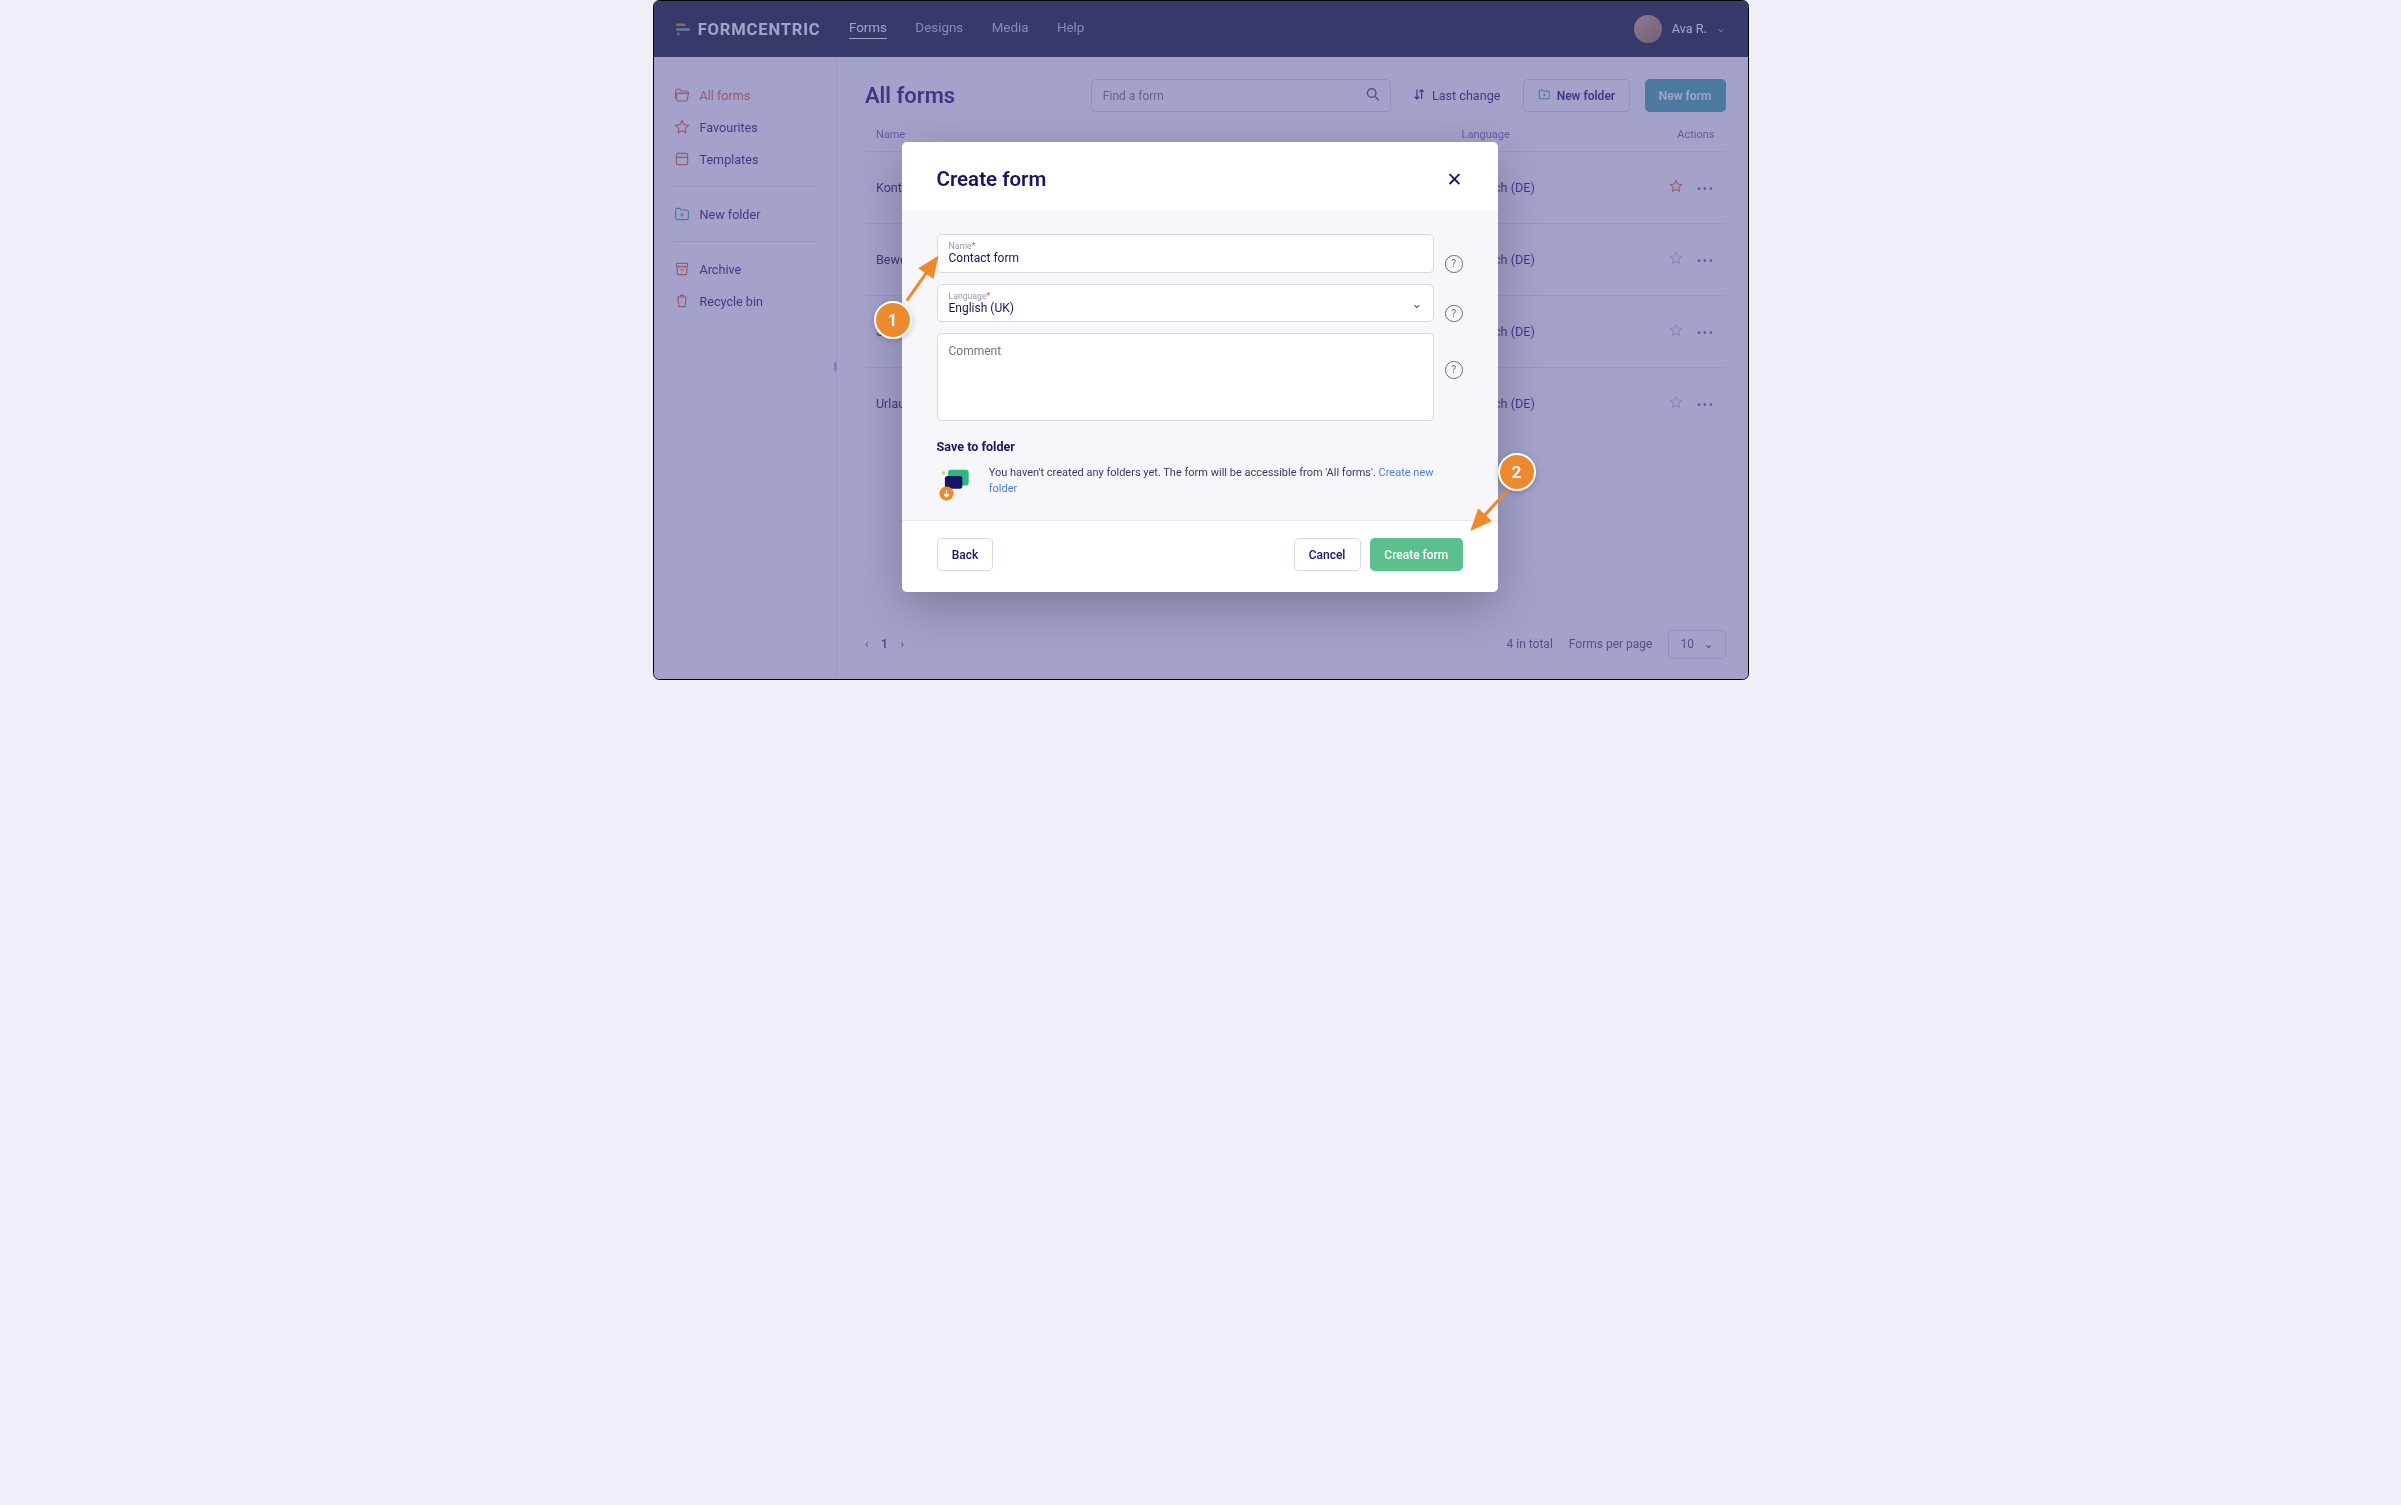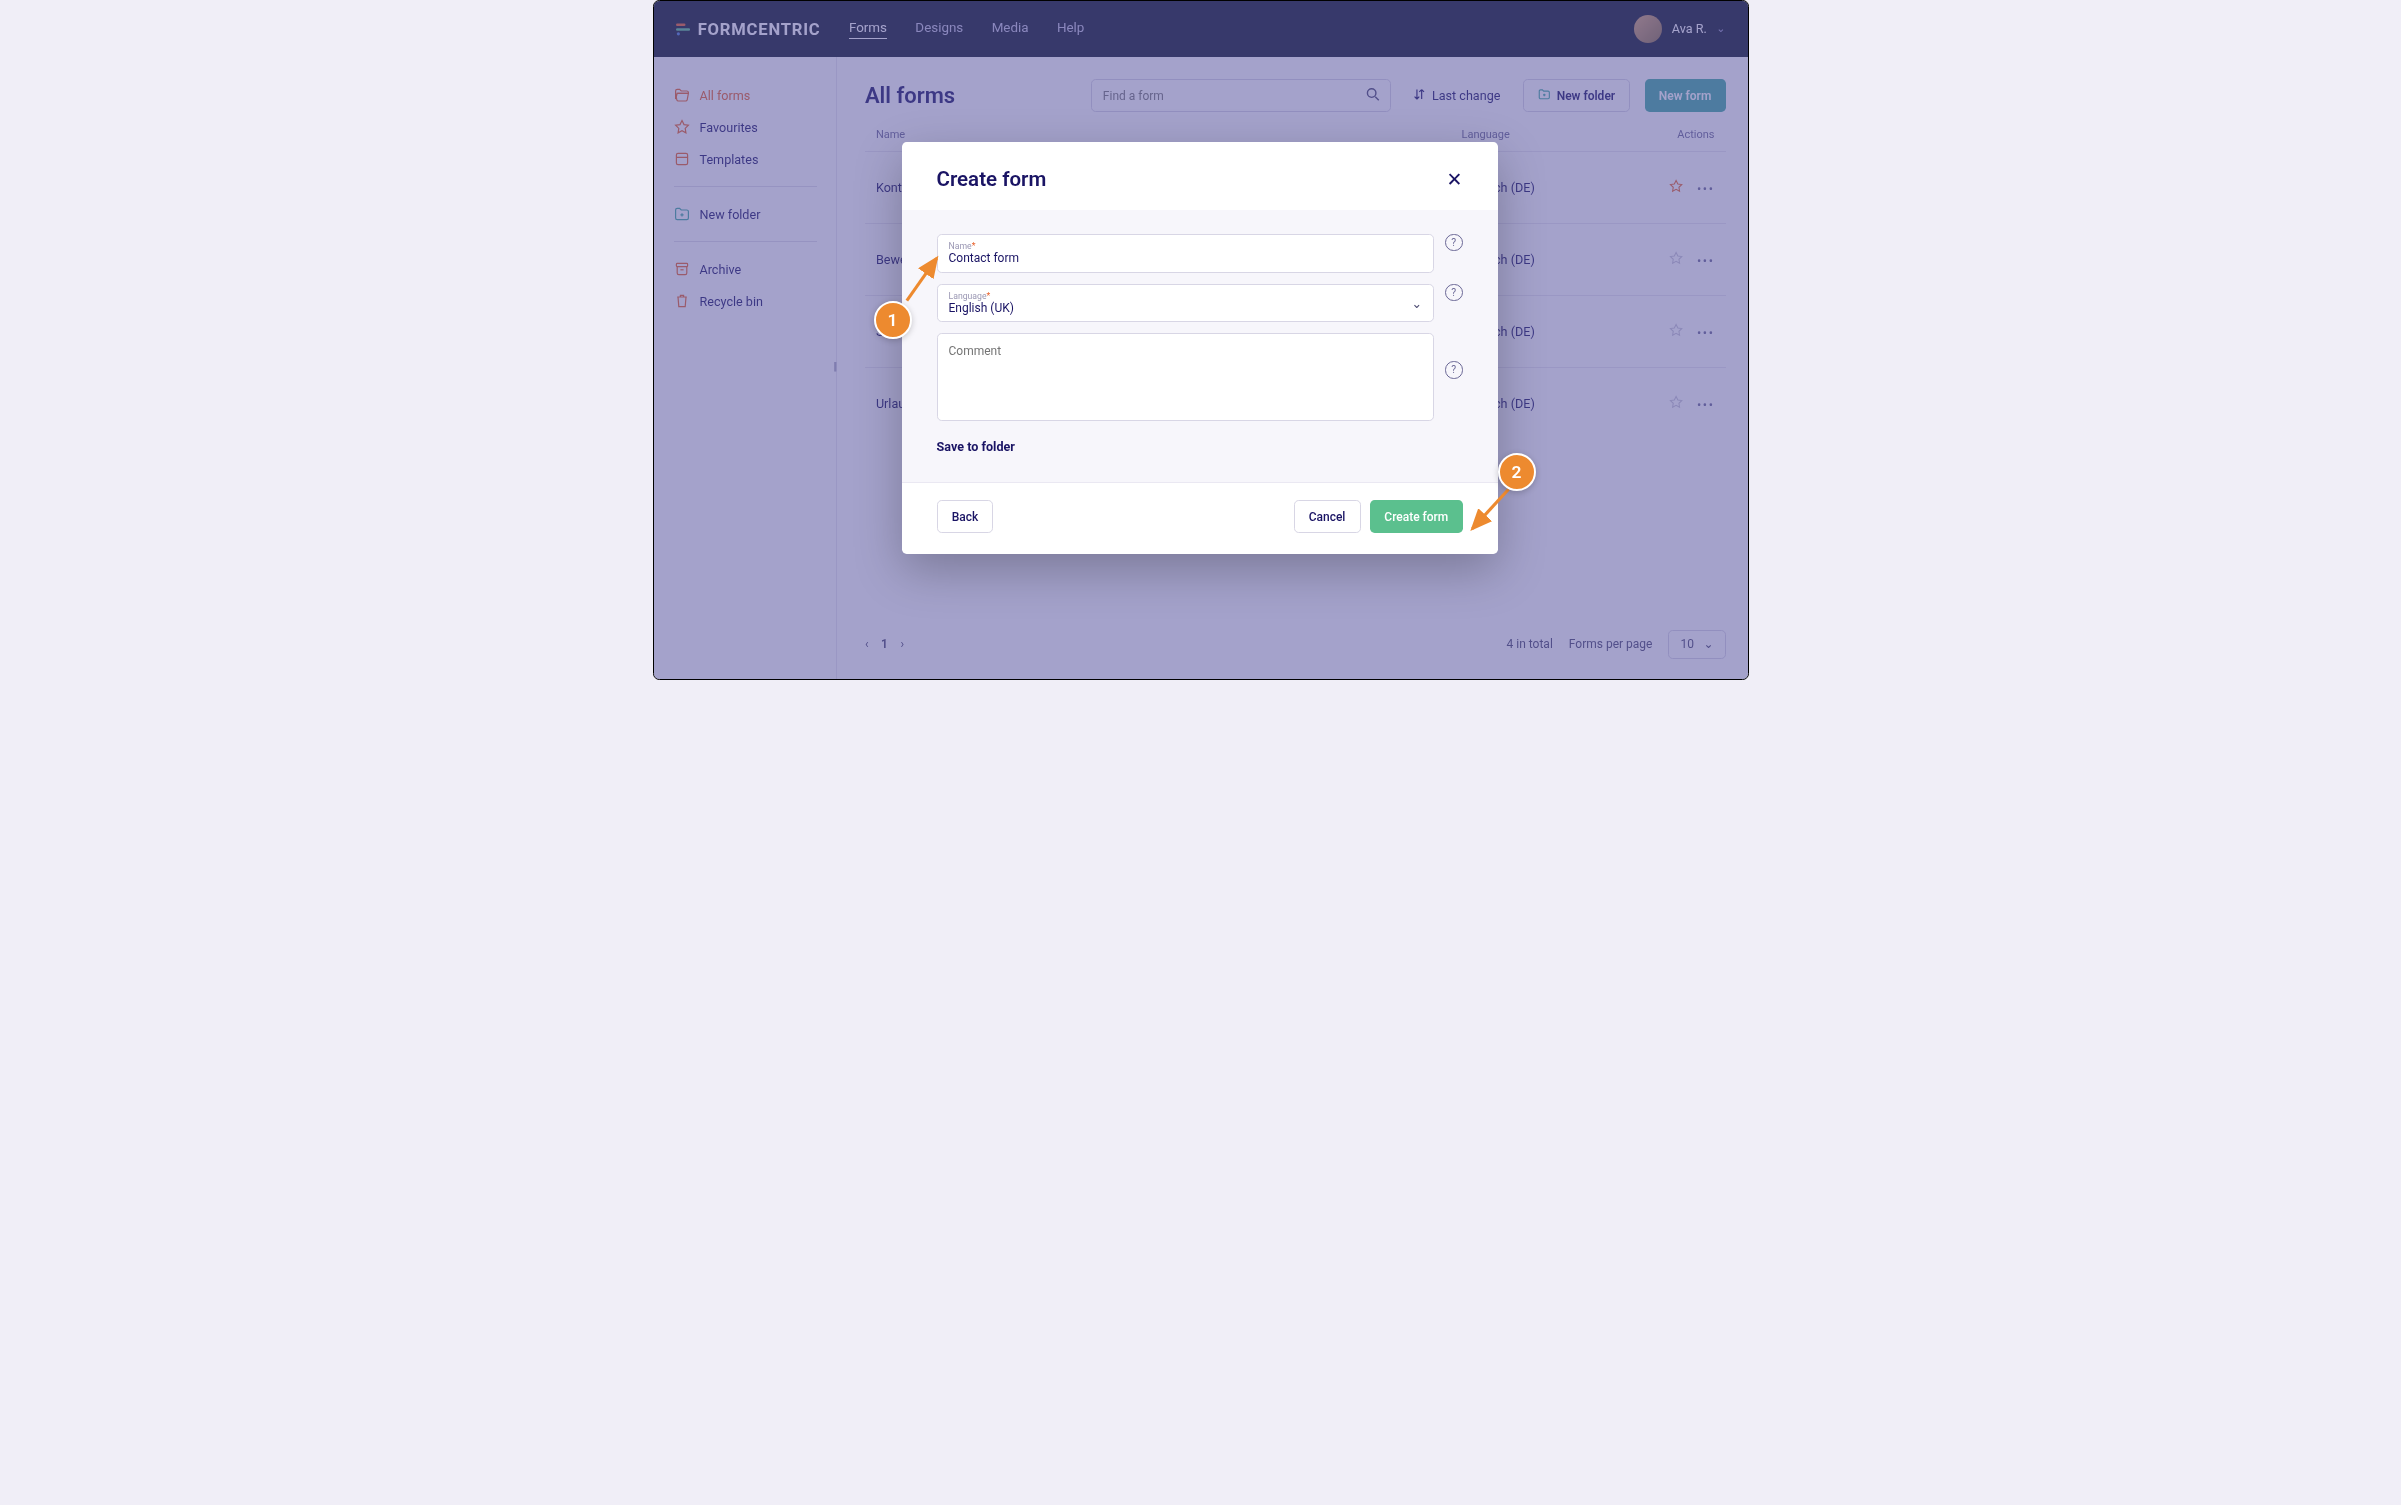--- a/index.html
+++ b/index.html
@@ -62,21 +62,21 @@
 
 
 .overlay { position: absolute; inset: 0; background: rgba(90, 85, 160, 0.55); }
 
 
 .modal { position: absolute; top: 141px; left: 248px; width: 596px; background: #fff; border-radius: 4.7px; box-shadow: 0 16px 47px rgba(0,0,0,0.25); }
 .modal-header { display: flex; align-items: center; padding: 25px 35px 19px 35px; }
 .modal-title { font-size: 20.5px; font-weight: 600; color: #1a1464; }
 .modal-close { margin-left: auto; font-size: 19px; color: #1a1464; cursor: pointer; background: none; border: none; }
 .modal-body { background: #f7f6fb; padding: 24px 35px 17.4px 35px; }
-.field-row { display: flex; align-items: flex-start; gap: 11px; margin-bottom: 11px; }
+.field-row { display: flex; align-items: flex-end; gap: 11px; margin-bottom: 11px; }
 .field { flex: 1; background: #fff; border: 0.8px solid #d8d6e5; border-radius: 4.7px; padding: 6.3px 11px; position: relative; }
 .field-label { font-size: 8.7px; color: #9a97b3; }
 .field-label .req { color: #e8622c; }
 .field-value { font-size: 12px; color: #1a1464; }
 .field-chevron { position: absolute; right: 11px; top: 50%; transform: translateY(-50%); color: #4a4870; }
 .field-textarea { flex: 1; background: #fff; border: 0.8px solid #d8d6e5; border-radius: 4.7px; padding: 9.5px 11px; height: 88px; resize: none; font-size: 12px; color: #9a97b3; font-family: inherit; }
 .help-icon { width: 17.4px; height: 17.4px; border: 1.2px solid #6b6896; border-radius: 50%; display: flex; align-items: center; justify-content: center; font-size: 10.3px; color: #6b6896; }
 .save-section { margin-top: 17.4px; }
 .save-title { font-size: 12.6px; font-weight: 700; color: #1a1464; margin-bottom: 11px; }
 .folder-info { display: flex; gap: 14.2px; align-items: flex-start; }
@@ -290,20 +290,34 @@
           <span class="field-chevron">⌄</span>
         </div>
         <div class="help-icon">?</div>
       </div>
       <div class="field-row" style="align-items:flex-start">
         <textarea class="field-textarea" placeholder="Comment" style=""></textarea>
         <div class="help-icon" style="margin-top:28px">?</div>
       </div>
       <div class="save-section">
         <div class="save-title">Save to folder</div>
+        <div class="folder-info">
+          <div class="folder-illust">
+            <svg width="38" height="38" viewBox="0 0 48 48">
+                <circle cx="8" cy="10" r="2" fill="#f0c44c"></circle>
+                <rect x="14" y="6" width="26" height="20" rx="3" fill="#2fb584"></rect>
+                <rect x="10" y="14" width="22" height="16" rx="3" fill="#1a1464"></rect>
+                <circle cx="12" cy="36" r="9" fill="#ed8a2f"></circle>
+                <path d="M12 32v8M9 37l3 3 3-3" stroke="#fff" stroke-width="1.5" fill="none"></path>
+              </svg>
+          </div>
+          <div class="folder-text">
+            <span>You haven't created any folders yet. The form will be accessible from 'All forms'. </span><a href="#">Create new folder</a>
+          </div>
+        </div>
       </div>
     </div>
     <div class="modal-footer">
       <button class="btn btn-white">
           <span>Back</span>
         </button>
       <div style="flex:1"></div>
       <button class="btn btn-white">
           <span>Cancel</span>
         </button>

